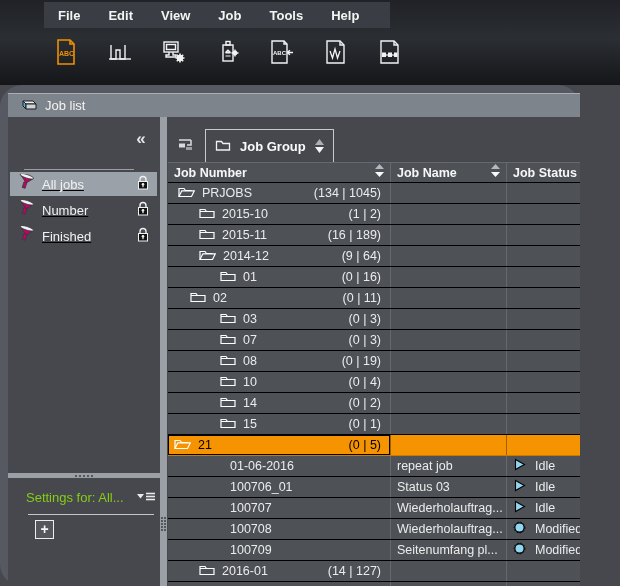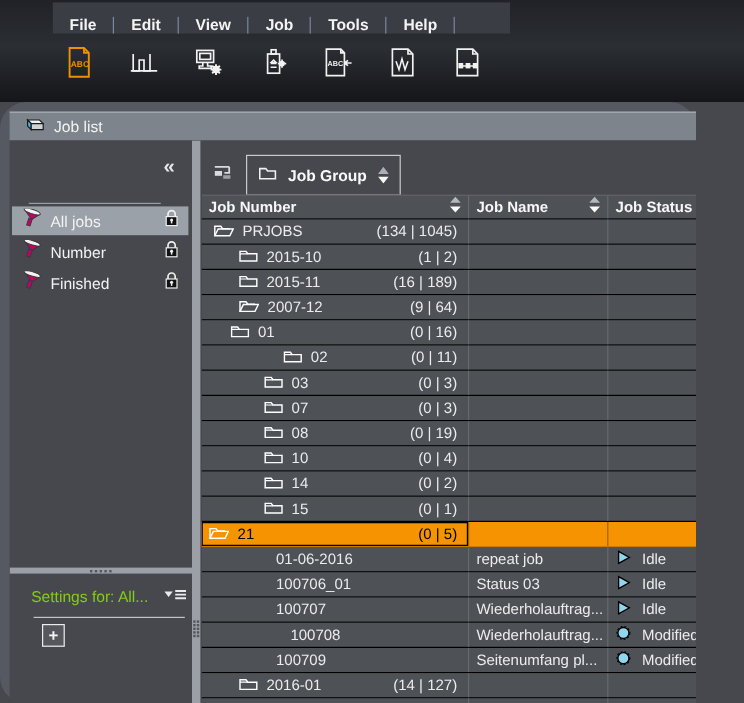--- a/index.html
+++ b/index.html
@@ -2,41 +2,41 @@
 <html><head>
 <meta charset="utf-8">
 <style>
   * { margin:0; padding:0; box-sizing:border-box; }
   html,body { width:620px; height:586px; overflow:hidden; }
   body { font-family:"Liberation Sans", sans-serif; background:#46484e; position:relative; }
 
   
   .topbar { position:absolute; left:0; top:0; width:620px; height:85px;
             background:linear-gradient(180deg,#202227 0%,#2b2e33 45%,#141619 100%); }
-  .menustrip { position:absolute; left:44px; top:2px; width:381px; height:26px;
-               background:#3a3d43; display:flex; align-items:flex-end; padding:0 14px; }
+  .menustrip { position:absolute; left:44px; top:2px; width:346px; height:26px;
+               background:#3a3d43; display:flex; align-items:center; padding:0 14px; }
   .menu-item { color:#f4f4f4; font-size:13px; font-weight:bold; cursor:default; white-space:nowrap; }
   .menu-sep { width:1px; height:14px; background:#7d86a2; margin:0 14px; }
   .icnrow { position:absolute; left:52px; top:36px; display:flex; gap:26px; }
   .tbtn { width:28px; height:32px; display:flex; align-items:center; justify-content:center; }
 
   
   .appframe { position:absolute; left:0; top:85px; width:580px; height:501px; background:#565962;border-radius:22px; }
   .titlebar { position:absolute; left:8px; right:0; top:8px; height:24px; background:#7e848c;
               border-top:1px solid #a9aeb5; display:flex; align-items:center; padding-left:12px; gap:8px; }
   .titlebar .ttl { color:#f4f4f4; font-size:13px; }
   .content { position:absolute; left:8px; right:0; top:32px; bottom:0; background:#46484e; overflow:hidden; }
 
   
   .sidebar { position:absolute; left:0; top:0; width:152px; bottom:0; }
   .collapse-btn { position:absolute; top:12px; right:8px; width:22px; height:20px; color:#e3e6ea;
                   font-size:17px; font-weight:bold; text-align:center; line-height:20px; cursor:pointer; }
   .sidebar-hr { position:absolute; top:52px; left:16px; width:110px; height:1px; background:#999ea5; }
   .filters { position:absolute; top:55px; left:2px; right:3px; }
-  .filter-item { height:24px; margin-bottom:2px; display:flex; align-items:center; padding:0 8px 0 7px; gap:8px; }
+  .filter-item { height:24px; margin-bottom:2px; display:flex; align-items:center; padding:0 8px 0 7px; gap:8px;text-decoration:underline; }
   .filter-item.sel { background:#9ba1a8; }
   .filter-label { color:#f2f2f2; font-size:13px; flex:1; }
   .h-splitter { position:absolute; top:356px; left:0; width:152px; height:5px; background:#9ba0a6;
                 display:flex; align-items:center; justify-content:center; gap:2px; }
   .h-splitter i { width:2px; height:2px; background:#54575c; display:block; }
   .settings-row { position:absolute; top:371px; left:18px; right:4px; display:flex; align-items:center; }
   .settings-label { color:#84cc16; font-size:13px; flex:1; }
   .settings-hr { position:absolute; top:397px; left:20px; width:126px; height:1px; background:#c2c6cb; }
   .add-btn { position:absolute; top:403px; left:27px; width:19px; height:19px; border:1px solid #ededed;
              color:#f4f4f4; font-size:14px; font-weight:bold; text-align:center; line-height:17px;
@@ -350,42 +350,42 @@
             <div class="cell"></div>
             <div class="cell status-cell"></div>
             <div class="cell sliver"></div>
           </div>
           <div class="trow">
             <div class="cell num-cell" style="padding-left: 31px;">
               <span class="fico"><svg width="17" height="13" viewBox="0 0 17 13">
                   <path d="M1 11.5 v-8 h5 l1.5 2 h6" fill="none" stroke="#fff" stroke-width="1.2"></path>
                   <path d="M1 11.5 L3.8 5.8 h12.5 L13.5 11.5 Z" fill="none" stroke="#fff" stroke-width="1.2"></path>
                 </svg></span>
-              <span>2007-12</span>
+              <span>2014-12</span>
               <span class="count">(9 | 64)</span>
             </div>
             <div class="cell"></div>
             <div class="cell status-cell"></div>
             <div class="cell sliver"></div>
           </div>
           <div class="trow">
-            <div class="cell num-cell" style="padding-left: 24px;">
+            <div class="cell num-cell" style="padding-left: 52px;">
               <span class="fico"><svg width="16" height="13" viewBox="0 0 16 13">
                   <path d="M1 3.5 h5 l1.5 2 h7.5 v6 h-14 Z" fill="none" stroke="#fff" stroke-width="1.2"></path>
                   <path d="M1 5.5 h6.5" stroke="#fff" stroke-width="1"></path>
                 </svg></span>
               <span>01</span>
               <span class="count">(0 | 16)</span>
             </div>
             <div class="cell"></div>
             <div class="cell status-cell"></div>
             <div class="cell sliver"></div>
           </div>
           <div class="trow">
-            <div class="cell num-cell" style="padding-left: 68px;">
+            <div class="cell num-cell" style="padding-left: 22px;">
               <span class="fico"><svg width="16" height="13" viewBox="0 0 16 13">
                   <path d="M1 3.5 h5 l1.5 2 h7.5 v6 h-14 Z" fill="none" stroke="#fff" stroke-width="1.2"></path>
                   <path d="M1 5.5 h6.5" stroke="#fff" stroke-width="1"></path>
                 </svg></span>
               <span>02</span>
               <span class="count">(0 | 11)</span>
             </div>
             <div class="cell"></div>
             <div class="cell status-cell"></div>
             <div class="cell sliver"></div>
@@ -520,21 +520,21 @@
             </div>
             <div class="cell status-cell">
               <span><svg width="13" height="13" viewBox="0 0 13 13">
                   <path d="M2.5 1.5 L11.5 6.5 L2.5 11.5 Z" fill="#8ED7EE" stroke="#000" stroke-width="1.1"></path>
                 </svg></span>
               <span>Idle</span>
             </div>
             <div class="cell sliver"></div>
           </div>
           <div class="trow">
-            <div class="cell num-cell" style="padding-left: 62px; margin-left: 12px;">
+            <div class="cell num-cell" style="padding-left: 62px;">
               <span>100708</span>
             </div>
             <div class="cell">
               <span>Wiederholauftrag...</span>
             </div>
             <div class="cell status-cell">
               <span><svg width="13" height="13" viewBox="0 0 13 13">
                   <circle cx="6.5" cy="6.5" r="4.6" fill="#8ED7EE" stroke="#000" stroke-width="1.1"></circle>
                   <circle cx="6.5" cy="6.5" r="5.4" fill="none" stroke="#000" stroke-width="0.9" stroke-dasharray="1.6 1.6"></circle>
                 </svg></span>

